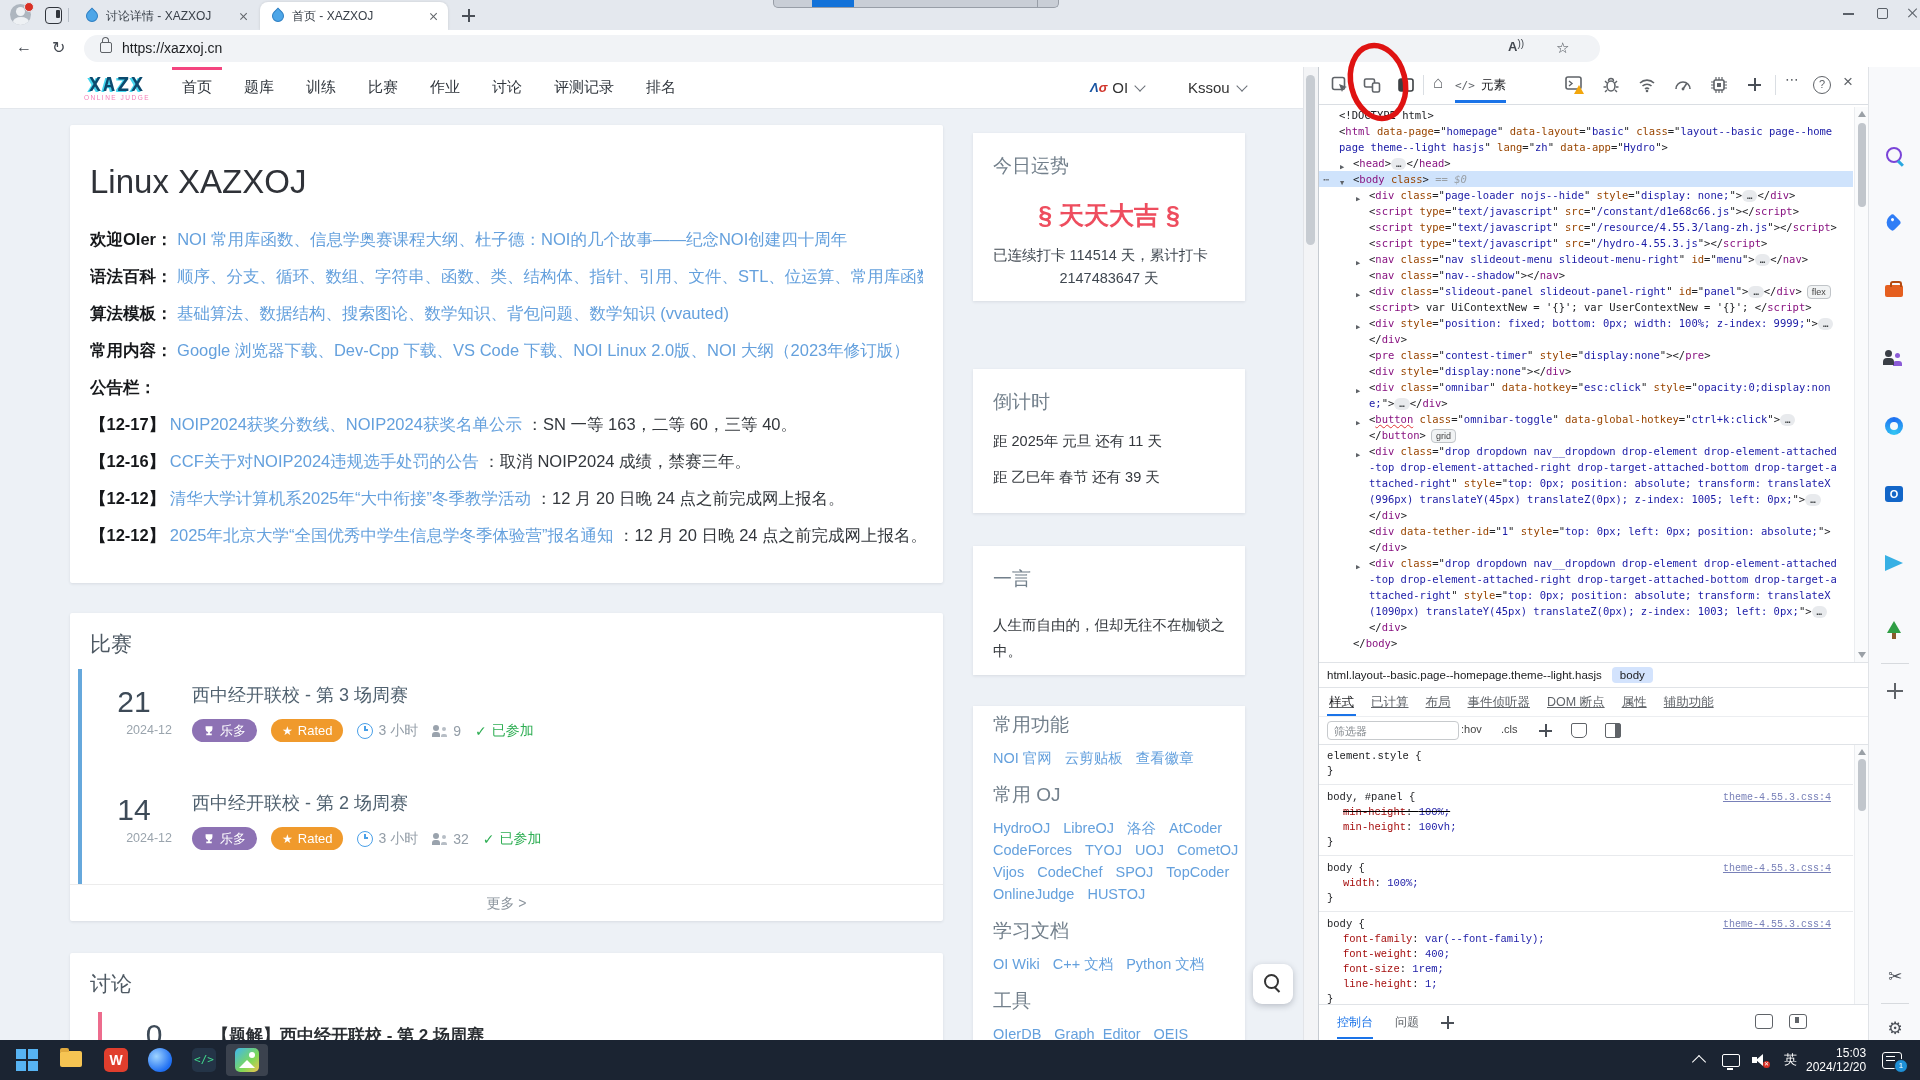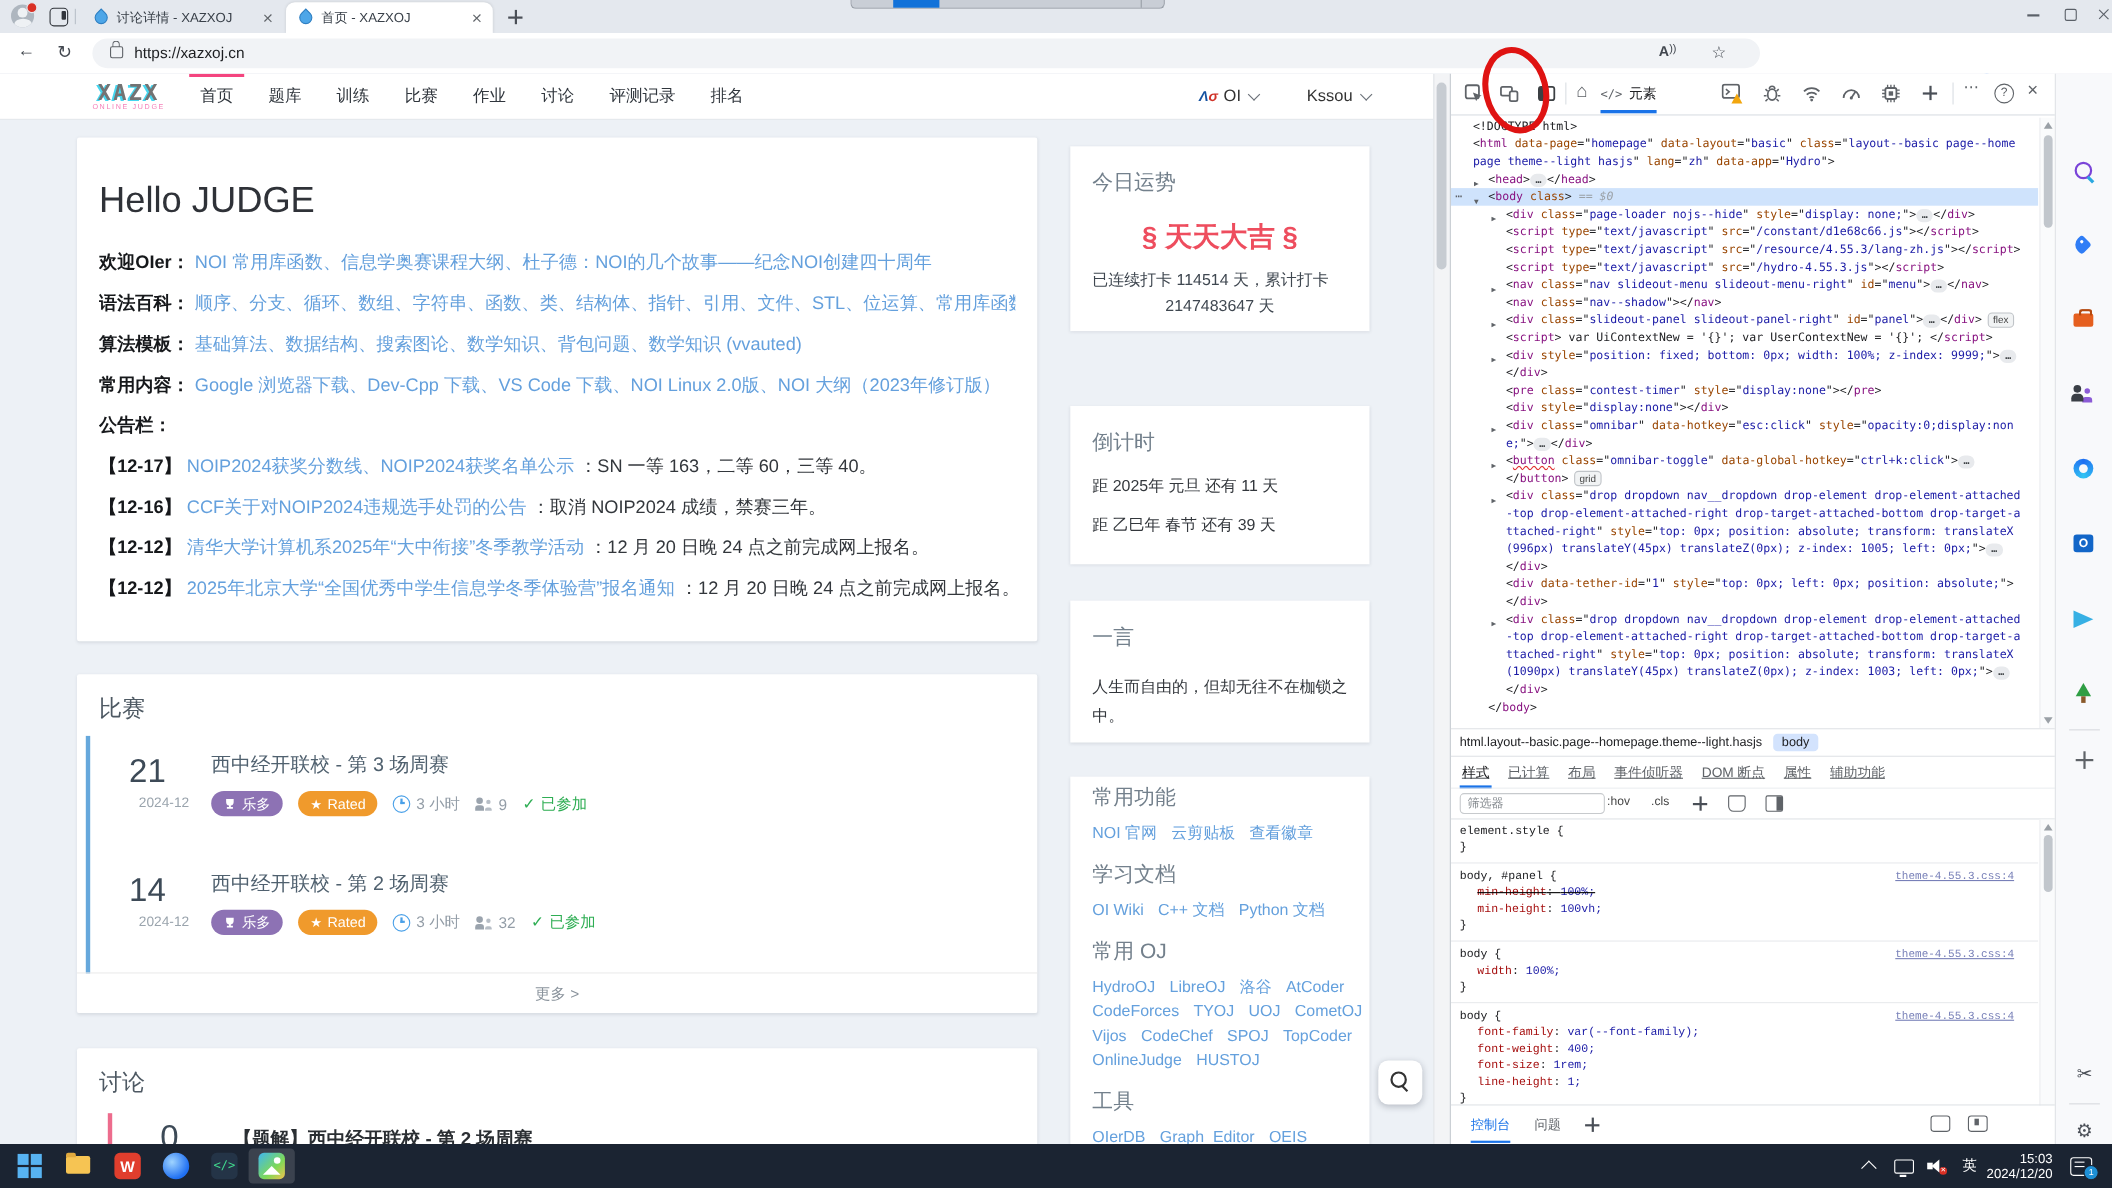--- a/index.html
+++ b/index.html
@@ -51,21 +51,21 @@
   .heart{position:absolute;top:38px;font-size:16px;color:#42474f;}
   .heart .chk{position:absolute;left:8px;top:8px;width:9px;height:9px;background:#1c7c3c;border-radius:50%;color:#fff;font-size:7px;line-height:9px;text-align:center;}
   .more3{position:absolute;top:36px;font-size:15px;color:#42474f;letter-spacing:1px;}
   .more3 .badge1{position:absolute;left:10px;top:12px;min-width:11px;height:11px;background:#d93025;border-radius:50%;color:#fff;font-size:8px;line-height:11px;text-align:center;}
   .copilot{position:absolute;top:37px;width:24px;height:24px;border-radius:50%;
     background:radial-gradient(circle at 30% 30%,#9fd0ff 0 25%,#2a6df4 55%,#7a4ae0 85%);}
   
   #page{position:absolute;left:0;top:67px;width:1318px;height:973px;background:#edf1f6;overflow:hidden;}
   #sitenav{position:absolute;left:0;top:0;width:1304px;height:41px;background:#fff;border-bottom:1px solid #e3e7ec;}
   .logo{position:absolute;left:84px;top:5px;text-align:center;}
-  .logo .main{font-family:"DejaVu Sans Mono",monospace;font-weight:bold;font-size:20px;letter-spacing:2px;color:#737373;text-shadow:-2px 1px 0 #45d6ef;}
+  .logo .main{font-family:"DejaVu Sans Mono",monospace;font-weight:bold;font-size:20px;letter-spacing:2px;color:#0c4a6e;text-shadow:-2px 1px 0 #45d6ef;}
   .logo .sub{font-size:6.5px;color:#f57fb8;letter-spacing:1.5px;margin-top:-2px;}
   .navitems{position:absolute;left:166px;top:0;height:41px;display:flex;}
   .navitem{position:relative;padding:0 16px;font-size:15px;color:#30363d;display:flex;align-items:center;}
   .navitem.active::before{content:"";position:absolute;left:6px;right:6px;top:0;height:3px;background:var(--accent-pink);}
   .navright{position:absolute;top:0;height:41px;display:flex;align-items:center;font-size:15px;color:#333;}
   .chev{width:7px;height:7px;border-right:1.6px solid #6a7078;border-bottom:1.6px solid #6a7078;transform:rotate(45deg);margin-left:8px;margin-top:-4px;}
   .noi-ico{font-weight:bold;font-style:italic;font-size:13px;color:#1552a0;margin-right:5px;}
   .noi-ico b{color:#d03228;}
   .card{position:absolute;background:#fff;box-shadow:0 1px 3px rgba(30,40,60,.10);border-radius:2px;}
   #card-hero{left:70px;top:58px;width:873px;height:458px;padding:0;}
@@ -303,21 +303,21 @@
           <span class="chev"></span>
       </div>
       <div class="navright" style="left:1188px">
         <span>Kssou</span>
           <span class="chev"></span>
       </div>
     </div>
 
     <div class="card" id="card-hero">
       <div class="hero-pad">
-        <div class="hero-title">Hello JUDGE</div>
+        <div class="hero-title">Linux XAZXOJ</div>
         <div>
 
         <div class="hrow">
               <span class="hlabel">欢迎OIer：</span>
               <span class="hlinks"><a class="hlink">NOI 常用库函数</a><span class="sep">、</span><a class="hlink">信息学奥赛课程大纲</a><span class="sep">、</span><a class="hlink">杜子德：NOI的几个故事——纪念NOI创建四十周年</a></span>
               <span class="hsuffix"></span>
             </div>
             <div class="hrow">
               <span class="hlabel">语法百科：</span>
               <span class="hlinks"><a class="hlink">顺序</a><span class="sep">、</span><a class="hlink">分支</a><span class="sep">、</span><a class="hlink">循环</a><span class="sep">、</span><a class="hlink">数组</a><span class="sep">、</span><a class="hlink">字符串</a><span class="sep">、</span><a class="hlink">函数</a><span class="sep">、</span><a class="hlink">类</a><span class="sep">、</span><a class="hlink">结构体</a><span class="sep">、</span><a class="hlink">指针</a><span class="sep">、</span><a class="hlink">引用</a><span class="sep">、</span><a class="hlink">文件</a><span class="sep">、</span><a class="hlink">STL</a><span class="sep">、</span><a class="hlink">位运算</a><span class="sep">、</span><a class="hlink">常用库函数</a></span>
@@ -465,30 +465,20 @@
     <div class="scard" id="s-quick">
       <div>
 
       <div class="qsec">
             <div class="qtitle">常用功能</div>
             <div>
               <div class="qrow">
                 <a class="qlink">NOI 官网</a>
                 <a class="qlink">云剪贴板</a>
                 <a class="qlink">查看徽章</a>
-              </div>
-            </div>
-          </div>
-          <div class="qsec">
-            <div class="qtitle">学习文档</div>
-            <div>
-              <div class="qrow">
-                <a class="qlink">OI Wiki</a>
-                <a class="qlink">C++ 文档</a>
-                <a class="qlink">Python 文档</a>
               </div>
             </div>
           </div>
           <div class="qsec">
             <div class="qtitle">常用 OJ</div>
             <div>
               <div class="qrow">
                 <a class="qlink">HydroOJ</a>
                 <a class="qlink">LibreOJ</a>
                 <a class="qlink">洛谷</a>
@@ -502,20 +492,30 @@
               </div>
               <div class="qrow">
                 <a class="qlink">Vijos</a>
                 <a class="qlink">CodeChef</a>
                 <a class="qlink">SPOJ</a>
                 <a class="qlink">TopCoder</a>
               </div>
               <div class="qrow">
                 <a class="qlink">OnlineJudge</a>
                 <a class="qlink">HUSTOJ</a>
+              </div>
+            </div>
+          </div>
+          <div class="qsec">
+            <div class="qtitle">学习文档</div>
+            <div>
+              <div class="qrow">
+                <a class="qlink">OI Wiki</a>
+                <a class="qlink">C++ 文档</a>
+                <a class="qlink">Python 文档</a>
               </div>
             </div>
           </div>
           <div class="qsec">
             <div class="qtitle">工具</div>
             <div>
               <div class="qrow">
                 <a class="qlink">OIerDB</a>
                 <a class="qlink">Graph_Editor</a>
                 <a class="qlink">OEIS</a>

